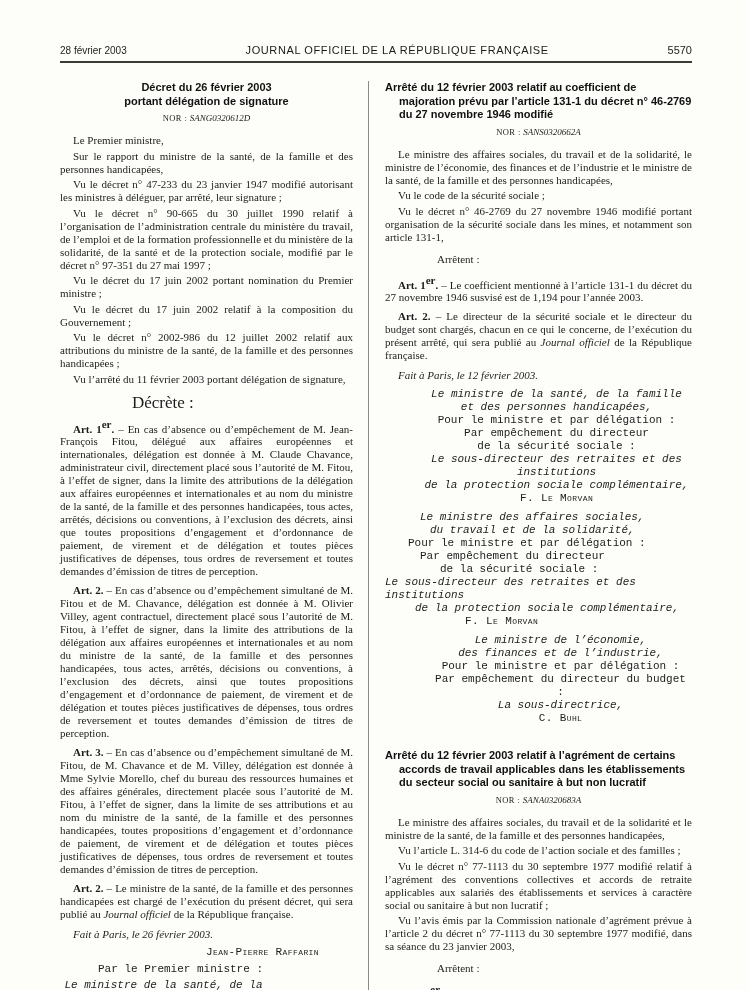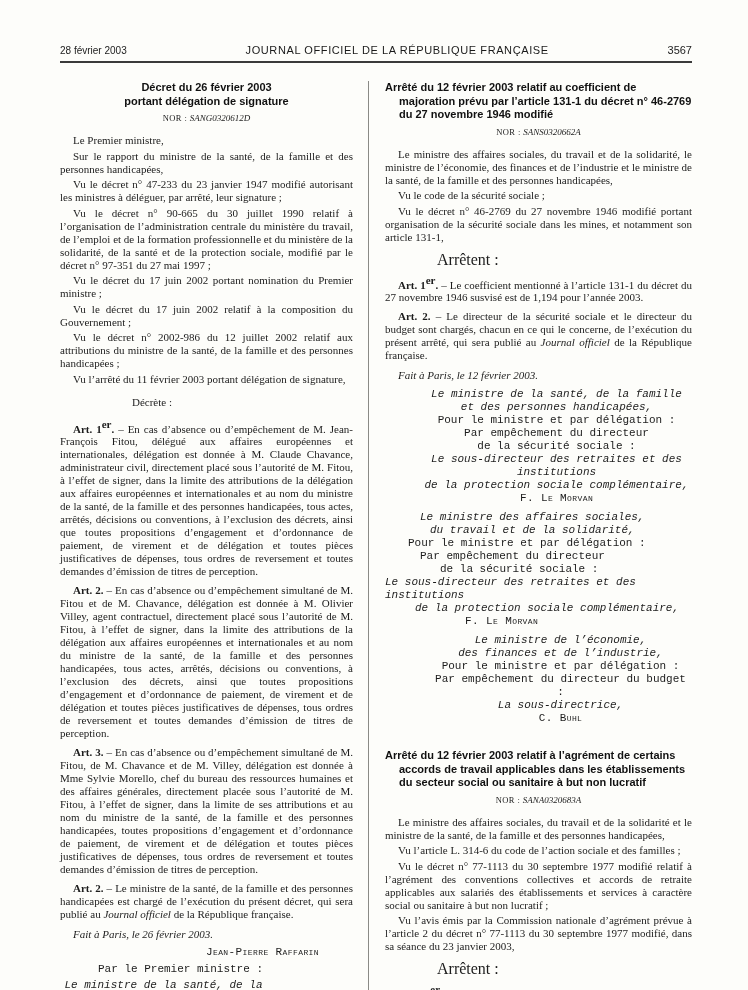--- a/index.html
+++ b/index.html
@@ -28,22 +28,22 @@
   .htitle{padding-left:14px; text-indent:-14px; text-align:left;}
   .nor{text-align:center; font-size:9px; margin:5px 0 11px 0; color:#222;}
   .nor .norlbl{font-size:8.5px; letter-spacing:.4px;}
   
   p{margin:0; font-size:11px; line-height:13px; text-align:justify; text-indent:13px;}
   p.sp{margin-top:2.5px;}
   p.art{margin-top:6px;}
   .b{font-weight:bold;}
   .i{font-style:italic;}
   .sup{vertical-align:super; font-size:11px;}
-  .decrete{margin:10px 0 9px 0; padding-left:72px; text-indent:0; font-size:11px;}
-  .arretent{margin:9px 0 8px 0; padding-left:52px; text-indent:0; font-size:16px;}
+  .decrete{margin:10px 0 9px 0; padding-left:72px; text-indent:0; font-size:17px;}
+  .arretent{margin:9px 0 8px 0; padding-left:52px; text-indent:0; font-size:11px;}
   .fait{margin-top:7px;font-style:italic;}
   
   .sig{font-size:11px; line-height:13px;font-family:Liberation Mono, monospace;}
   .name{font-variant:small-caps; letter-spacing:.4px;}
   .sig-raffarin{text-align:right; padding-right:34px; margin-top:5px;}
   .sig-par{padding-left:38px; margin-top:4px;}
   .sig-minleft{box-sizing:border-box; width:100%; padding-right:86px;
        text-align:center; margin-top:3px;}
   .sigblock{margin-top:6px;}
   .sigblock div{line-height:13px;}
@@ -57,21 +57,21 @@
   .arrete2{margin-top:24px;}
 </style>
 </head>
 <body>
 
 <div class="page">
 
   <div class="hdr">
     <span class="hdr-date">28 février 2003</span>
     <span class="hdr-title">JOURNAL OFFICIEL DE LA RÉPUBLIQUE FRANÇAISE</span>
-    <span class="hdr-page">3567</span>
+    <span class="hdr-page">5570</span>
   </div>
   <hr class="hdr-rule">
 
   <div class="cols">
 
     <div class="col col-left">
       <div class="ctitle">
         <div>Décret du 26 février 2003</div>
         <div>portant délégation de signature</div>
       </div>

